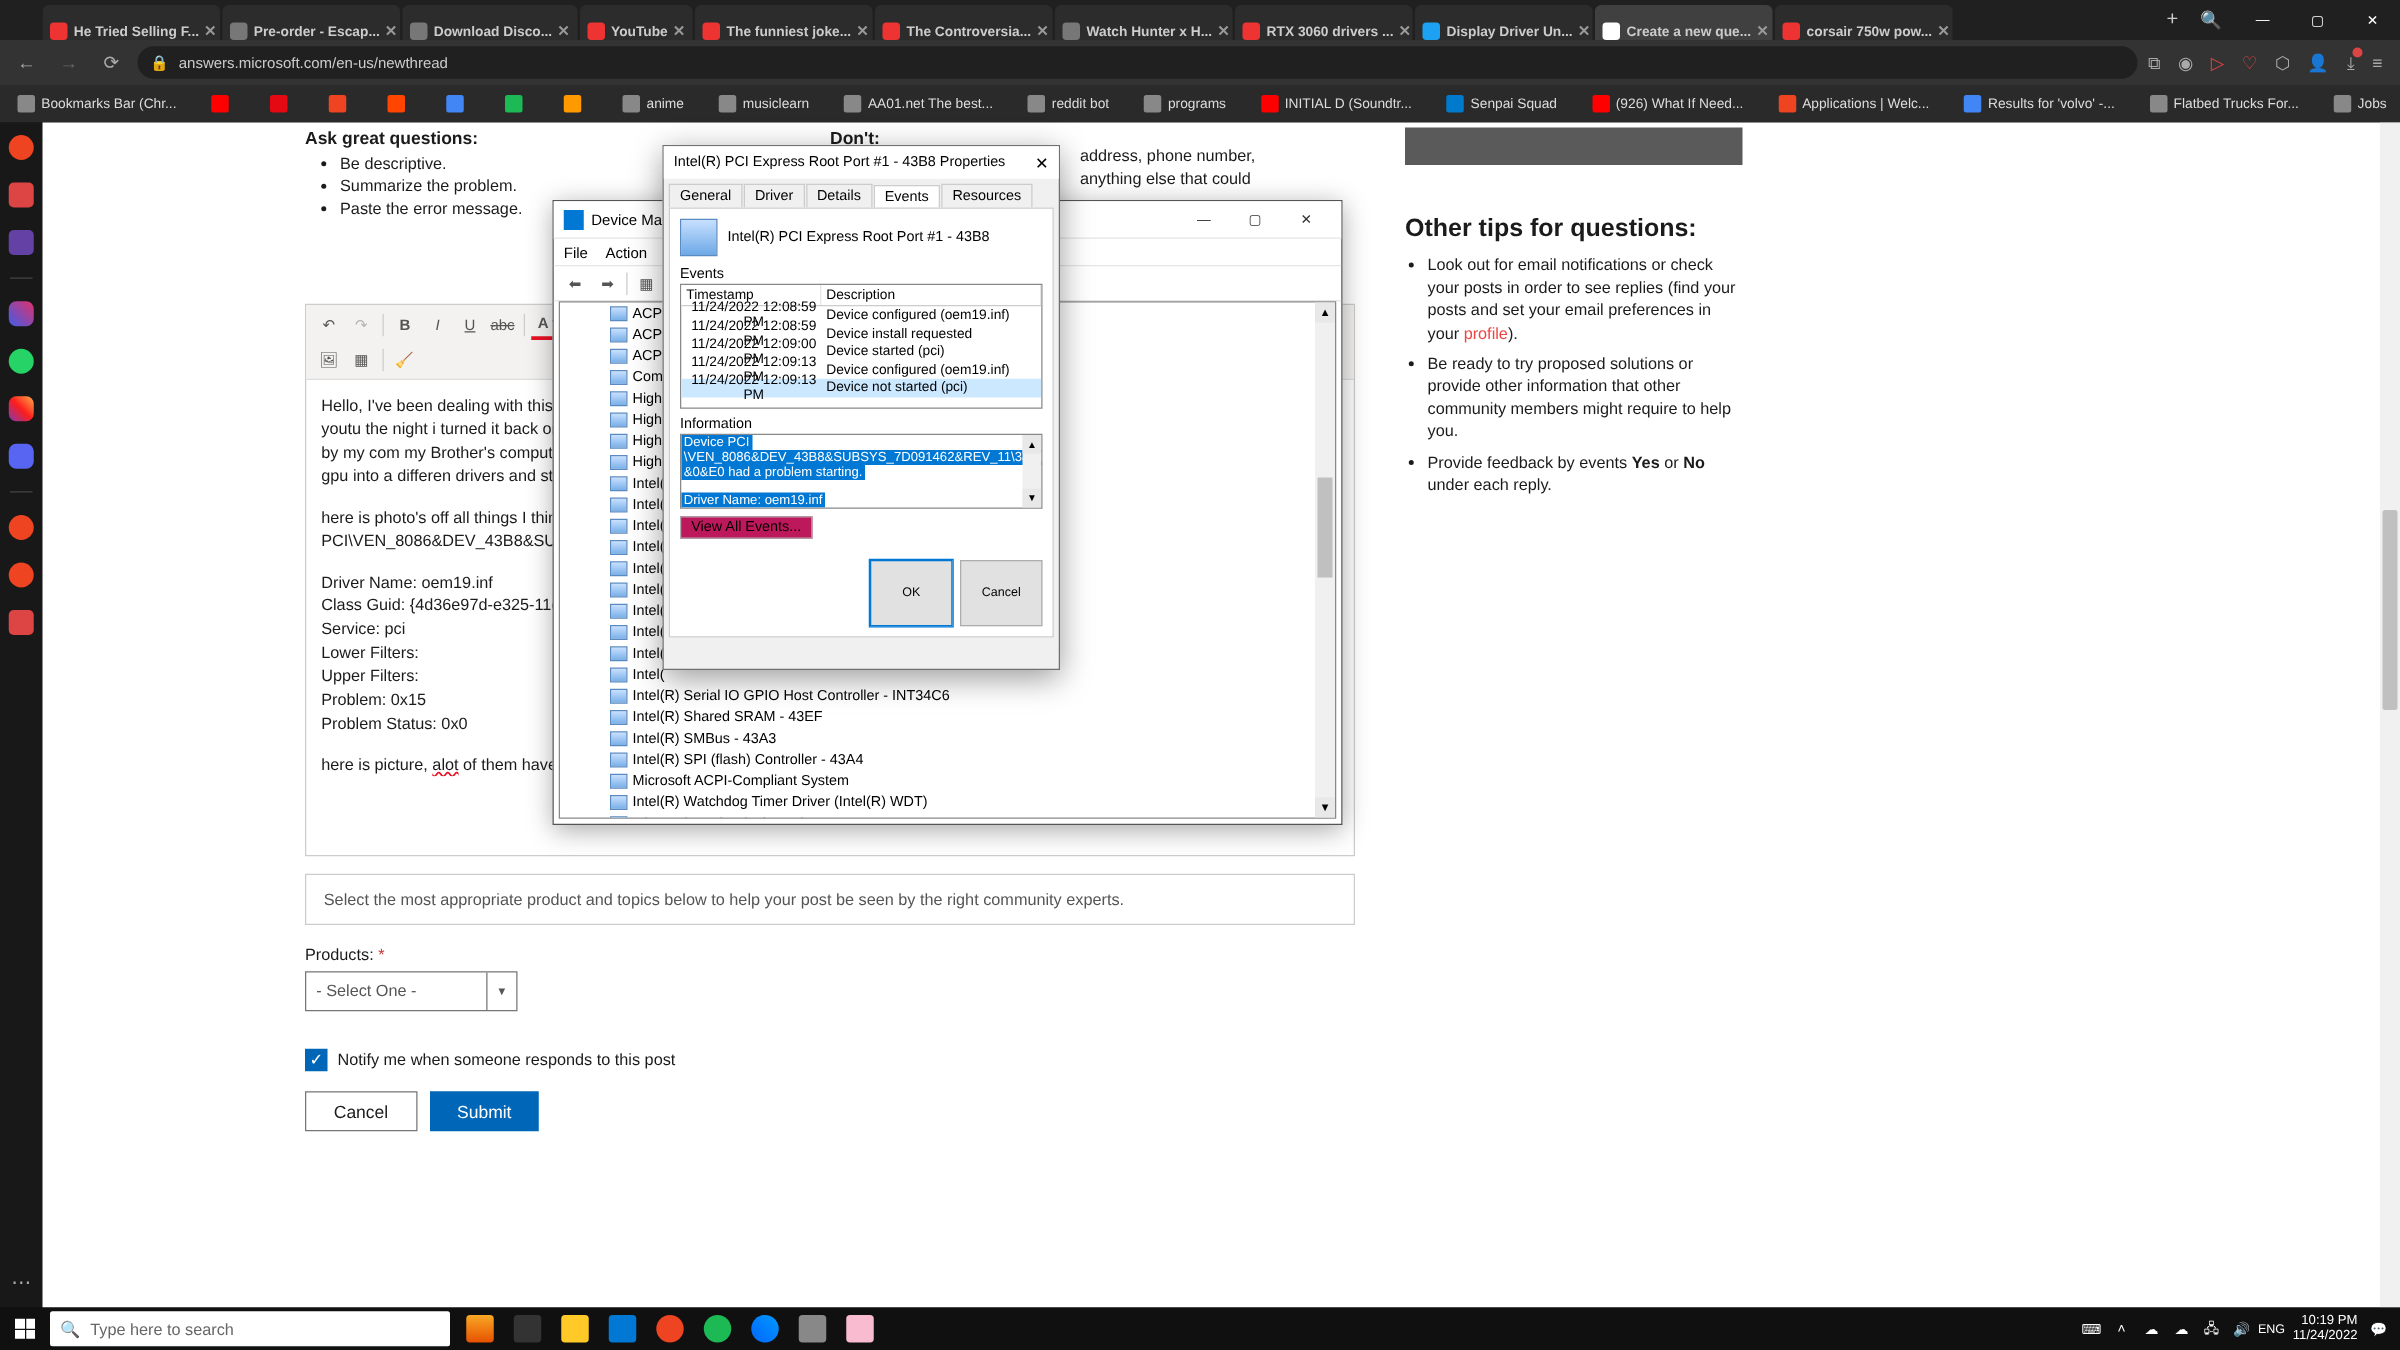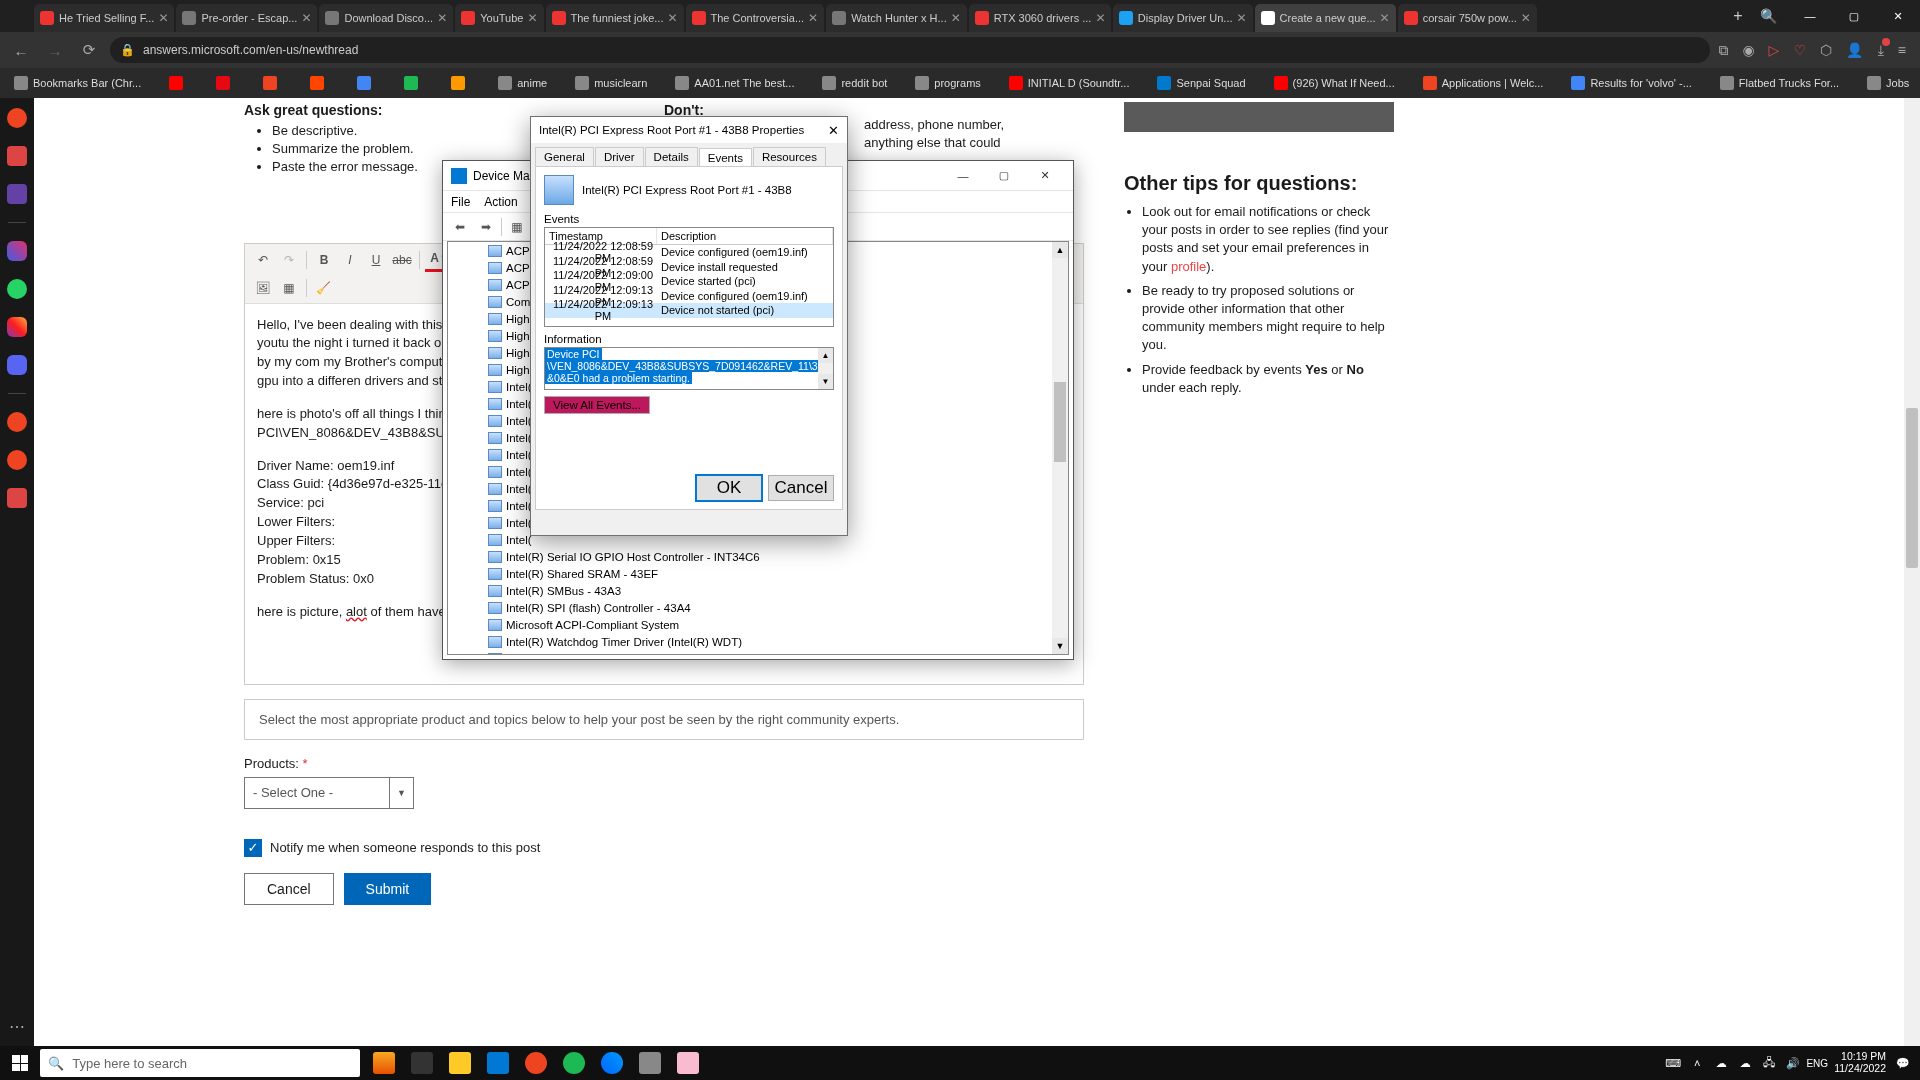--- a/index.html
+++ b/index.html
@@ -1,21 +1,21 @@
 <!DOCTYPE html>
 <html><head>
   <meta charset="utf-8">
   <style>
     * { margin: 0; padding: 0; box-sizing: border-box; font-family: "Segoe UI", Arial, sans-serif; }
     body { width: 1920px; height: 1080px; background: #121212; overflow: hidden; position: relative; }
 
     
     .titlebar { height: 32px; background: #202020; display: flex; align-items: center; }
     .tabs { display: flex; height: 32px; align-items: flex-end; margin-left: 34px; flex: 1; overflow: hidden; }
-    .tab { height: 28px; background: #2c2c2c; margin-right: 2px; border-radius: 5px 5px 0 0; display: flex; align-items: center; padding: 0 6px; font-size: 11px; color: #ccc; max-width: 142px; overflow: hidden; white-space: nowrap; }
+    .tab { height: 28px; background: #2c2c2c; margin-right: 2px; border-radius: 5px 5px 0 0; display: flex; align-items: flex-end; padding: 0 6px; font-size: 11px; color: #ccc; max-width: 142px; overflow: hidden; white-space: nowrap; font-weight: bold; }
     .tab.active { background: #404040; }
     .tab .fav { width: 14px; height: 14px; background: #e33; border-radius: 3px; margin-right: 5px; flex: none; }
     .tab .fav.y { background: #e33; }
     .tab .fav.g { background: #777; }
     .tab .fav.n { background: #1da1f2; }
     .tab .fav.ms { background: #fff; }
     .tab .x { margin-left: auto; padding-left: 4px; color: #999; font-size: 12px; }
     .winctrl { display: flex; margin-left: auto; }
     .winbtn { width: 44px; height: 32px; display: flex; align-items: center; justify-content: center; color: #fff; font-size: 11px; }
     .winbtn.close { color: #fff; }
@@ -119,27 +119,27 @@
     .pr-head .pi { width: 30px; height: 30px; background: linear-gradient(#c8e0ff,#6ca8e6); border:1px solid #5a8abf; }
     .ev-label { font-size: 11.5px; }
     .ev-table { border: 1px solid #888; height: 100px; margin-top: 2px; font-size: 11px; overflow: hidden; position: relative; }
     .ev-hdr { display: flex; background: #fff; border-bottom: 1px solid #ccc; }
     .ev-hdr div { padding: 2px 4px; border-right: 1px solid #e5e5e5; }
     .ev-hdr .c1 { width: 112px; } .ev-hdr .c2 { flex: 1; }
     .ev-row { display: flex; height: 14.5px; align-items: center; }
     .ev-row.sel { background: #cce8ff; }
     .ev-row .c1 { width: 112px; padding-left: 4px; text-align: center; } .ev-row .c2 { flex: 1; padding-left: 4px; }
     .info-label { margin-top: 6px; font-size: 11.5px; }
-    .info-box { border: 1px solid #888; height: 43px; margin-top: 2px; font-size: 10.5px; position: relative; overflow: hidden; background: #fff; }
+    .info-box { border: 1px solid #888; height: 60px; margin-top: 2px; font-size: 10.5px; position: relative; overflow: hidden; background: #fff; }
     .info-box .line { background: #0078d4; color: #fff; padding: 0 2px; width: fit-content; white-space: nowrap; }
     .info-scroll { position:absolute; right:0; top:0; bottom:0; width:15px; background:#f0f0f0; }
     .info-ar { position:absolute; right:0; width:15px; height:15px; background:#e8e8e8; display:flex; align-items:center; justify-content:center; font-size:8px; }
     .view-all { margin-top: 6px; border: 1px solid #adadad; background: #be185d; padding: 2px 8px; font-size: 11.5px; width: fit-content; cursor: pointer; }
     .pr-btns { position: absolute; right: 8px; bottom: 8px; display: flex; gap: 6px; }
-    .pr-btn { border: 1px solid #adadad; background: #e1e1e1; padding: 2px 0; font-size: 17px; width: 66px; text-align: center; cursor: pointer; }
+    .pr-btn { border: 1px solid #adadad; background: #e1e1e1; padding: 20px 0; font-size: 10px; width: 66px; text-align: center; cursor: pointer; }
     .pr-btn.def { border: 1px solid #0078d4; outline: 1px solid #0078d4; }
 
     
     .taskbar { position: absolute; left: 0; right: 0; bottom: 0; height: 34px; background: #101010; display: flex; align-items: center; }
     .start { width: 40px; height: 34px; display: flex; align-items: center; justify-content: center; }
     .winicon { width: 16px; height: 16px; display: grid; grid-template: 1fr 1fr / 1fr 1fr; gap: 1px; }
     .winicon div { background: #fff; }
     .searchbox { width: 320px; height: 28px; background: #fff; border-radius: 2px; display: flex; align-items: center; padding: 0 8px; color: #666; font-size: 13px; gap: 8px; }
     .tb-apps { display: flex; gap: 2px; margin-left: 6px; align-items: center; height: 34px; }
     .tb-app { width: 36px; height: 34px; display: flex; align-items: center; justify-content: center; }

